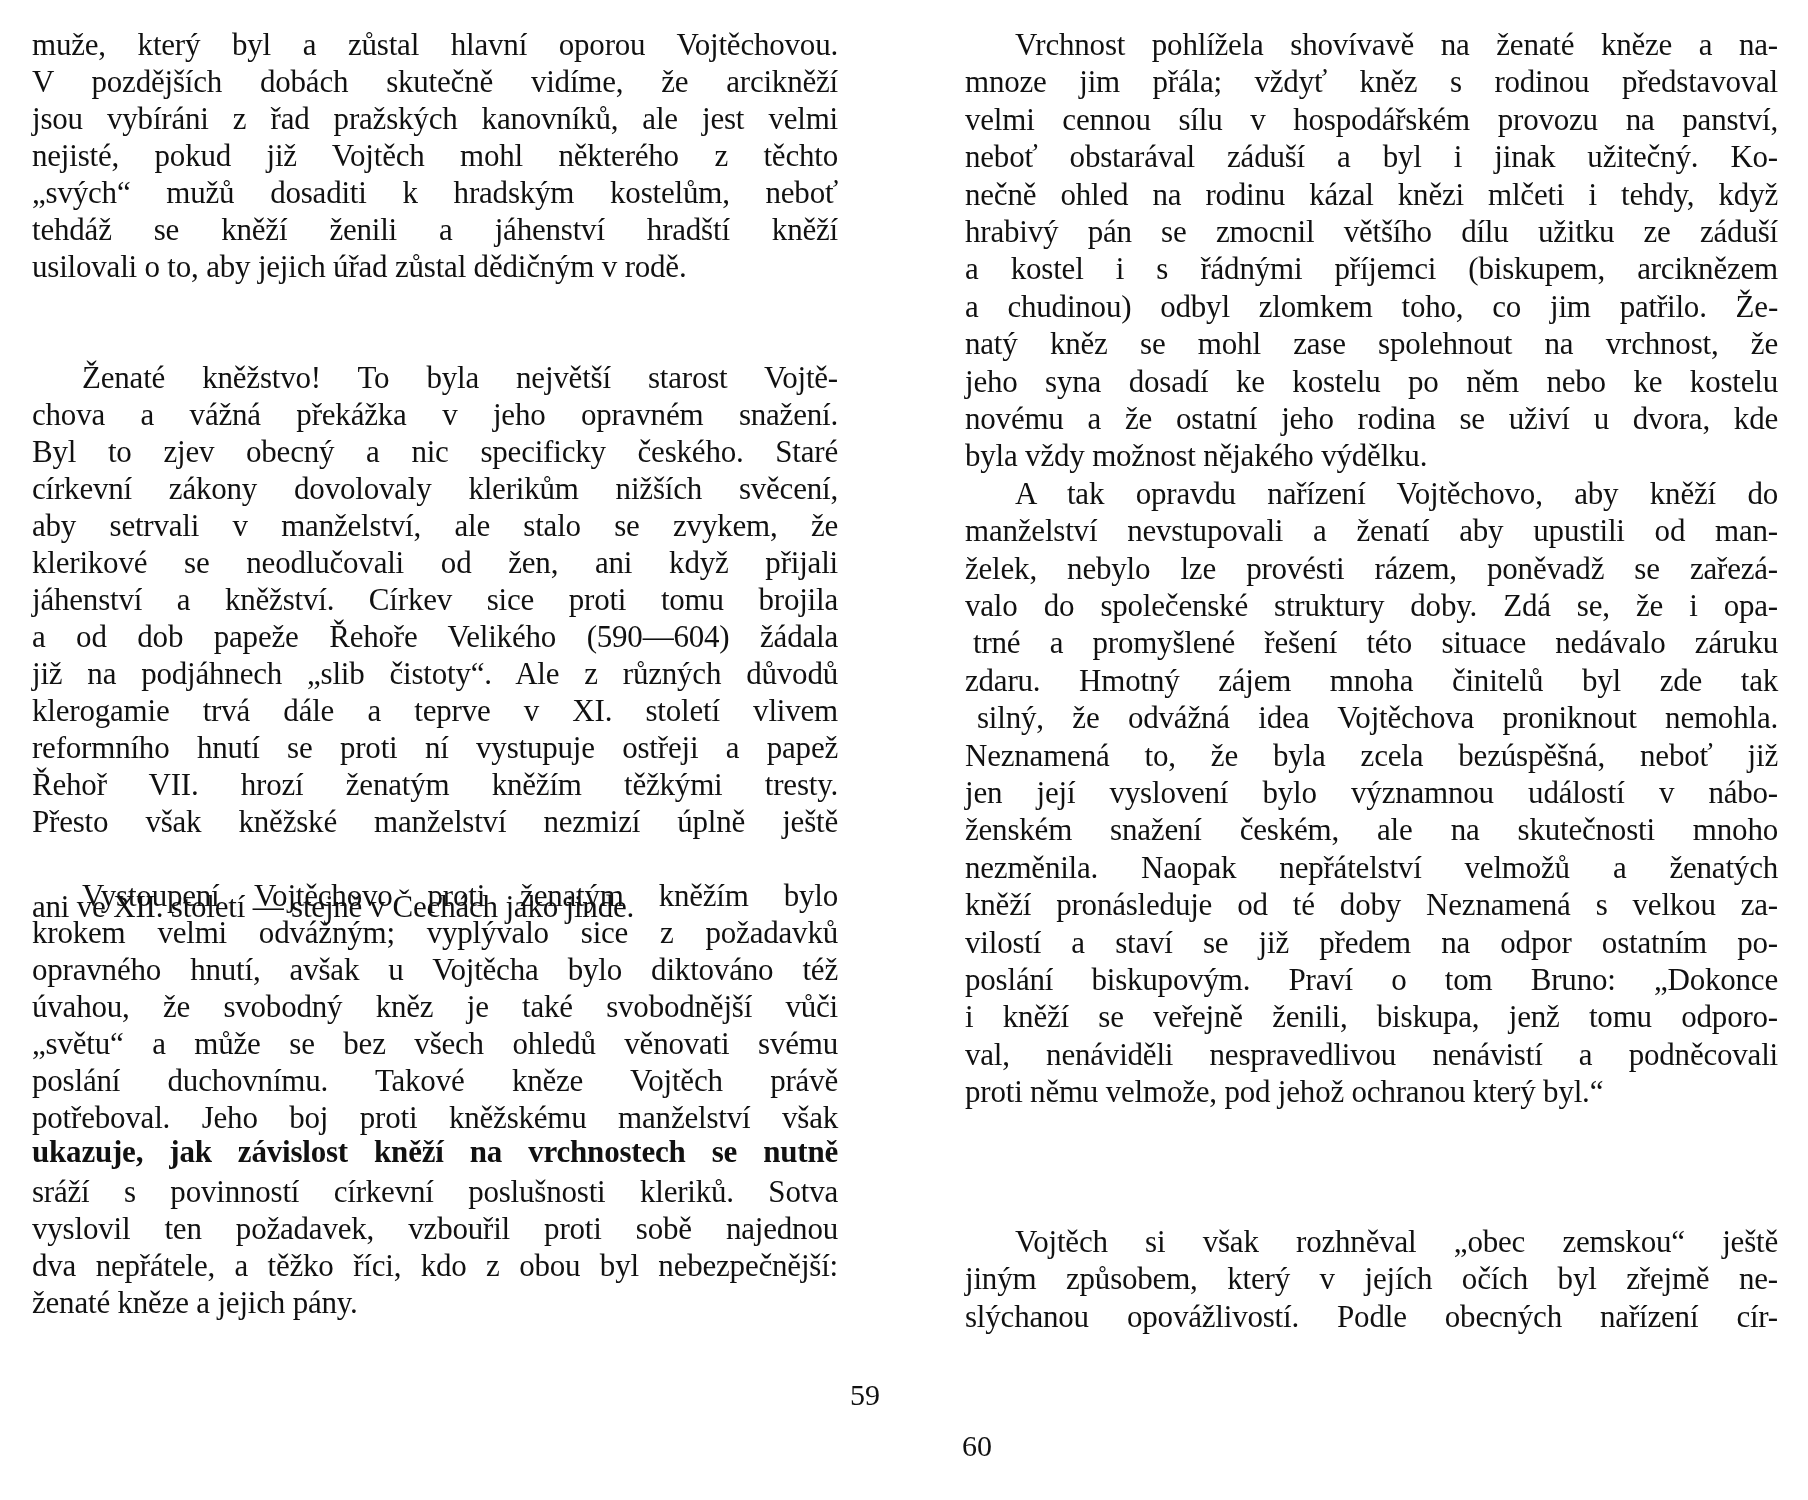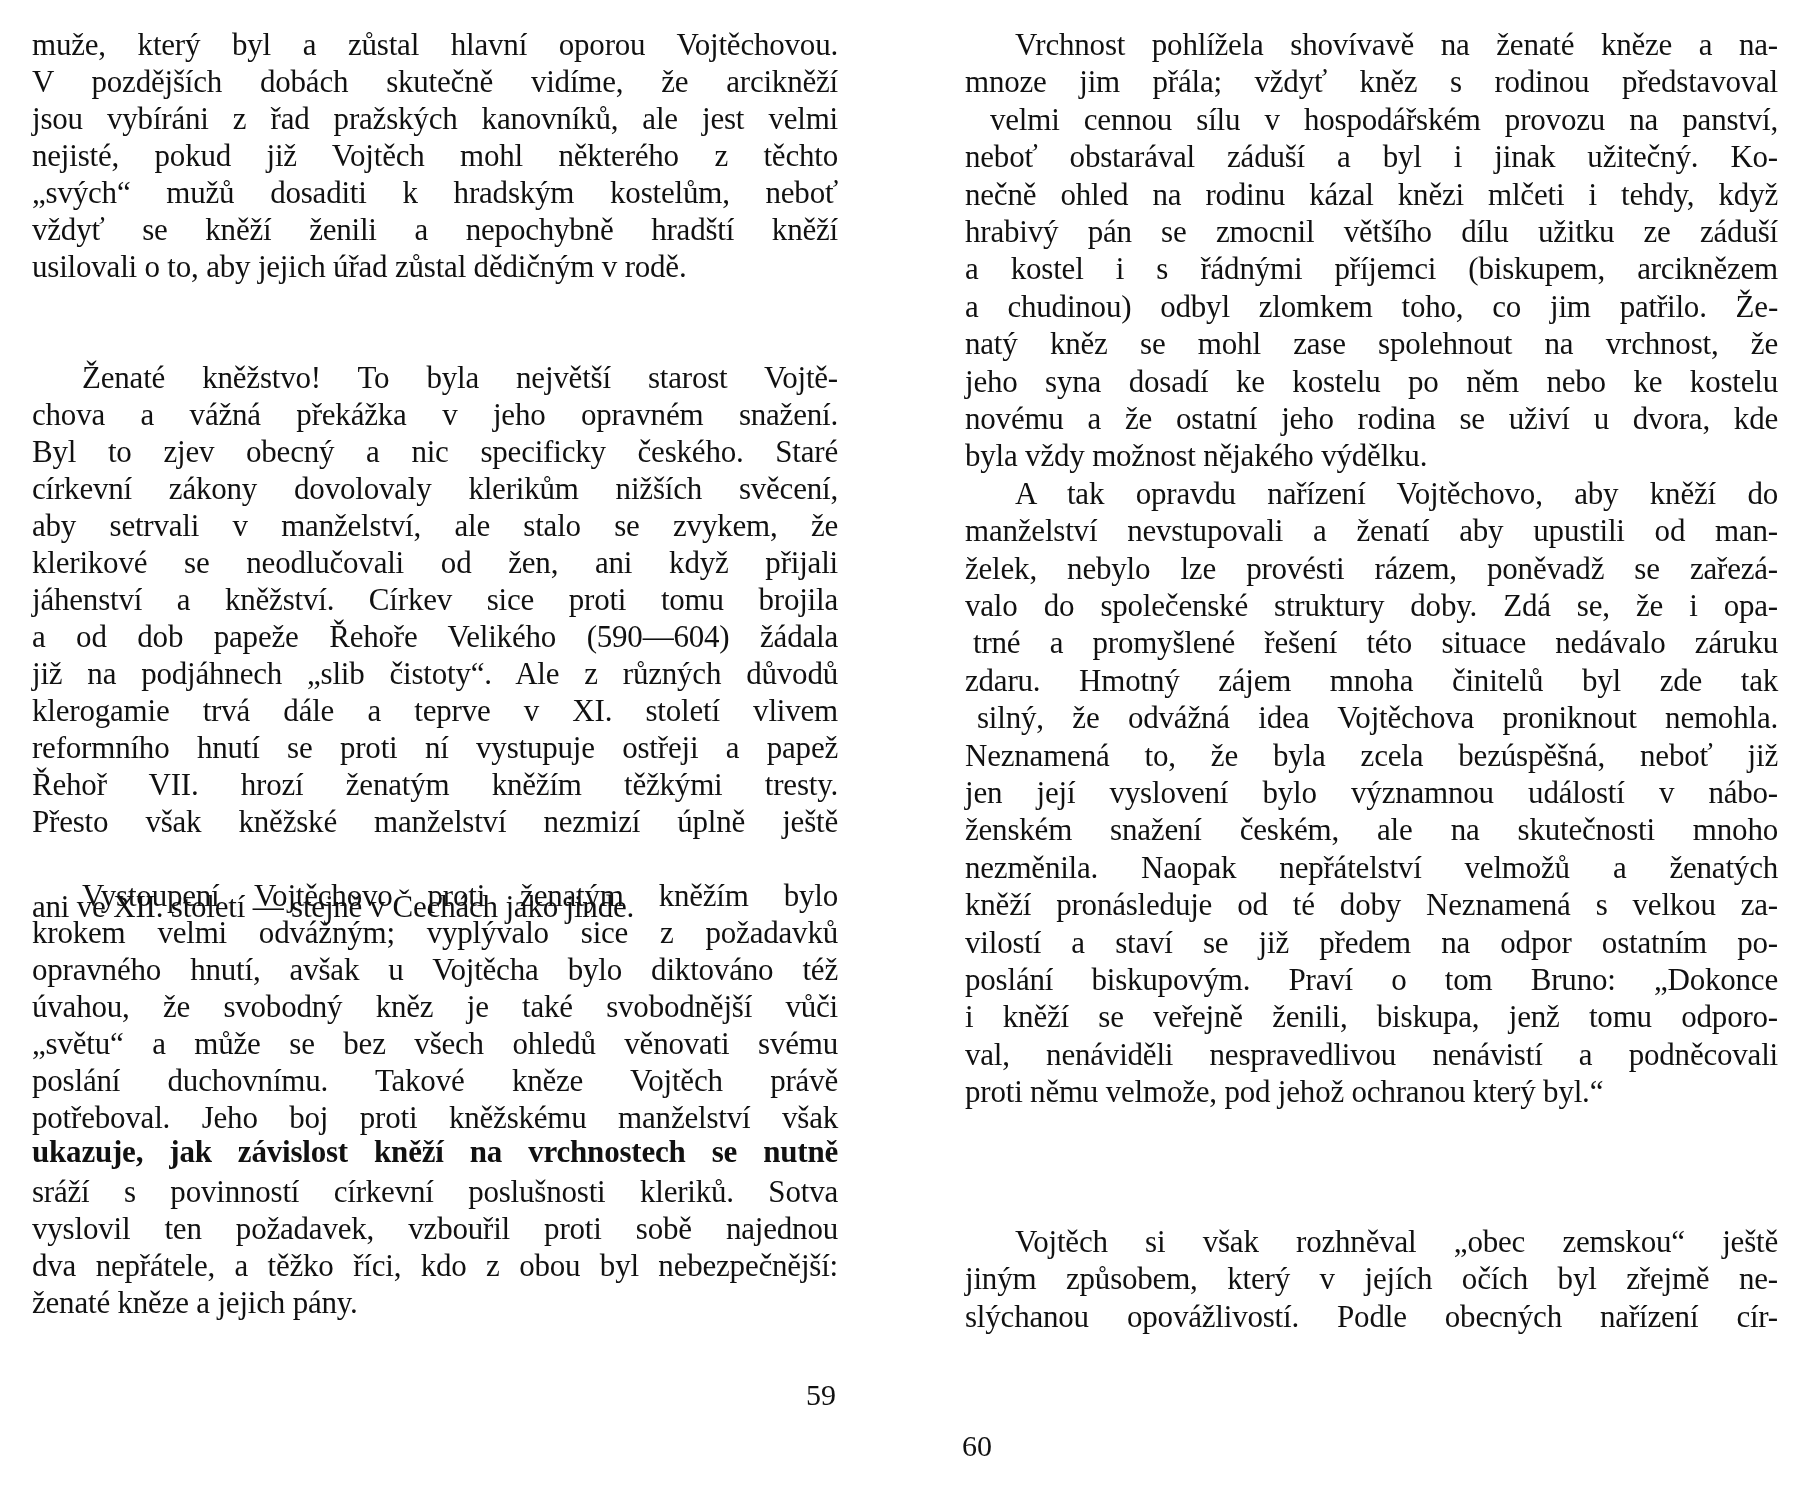--- a/index.html
+++ b/index.html
@@ -24,35 +24,35 @@
   }
   .line.last { text-align: left; text-align-last: left; }
   .line.indent { padding-left: 50px; }
   .page-num {
     position: absolute;
     font-family: "Liberation Serif", "DejaVu Serif", serif;
     font-size: 30px;
     color: #111111;
     line-height: 37px;
   }
-  .page-left .page-num { left: 806px; top: 1376px; }
+  .page-left .page-num { left: 850px; top: 1376px; }
   .page-right .page-num { left: 58px; top: 1384px; margin-top: 43px; }
 </style>
 </head>
 <body>
 
 <div class="page page-left">
   <div class="col" id="col-left">
       <div>
         <div class="line" style="top: 26px;">muže, který byl a zůstal hlavní oporou Vojtěchovou.</div>
         <div class="line" style="top: 63px;">V pozdějších dobách skutečně vidíme, že arcikněží</div>
         <div class="line" style="top: 100px;">jsou vybíráni z řad pražských kanovníků, ale jest velmi</div>
         <div class="line" style="top: 137px;">nejisté, pokud již Vojtěch mohl některého z těchto</div>
         <div class="line" style="top: 174px;">„svých“ mužů dosaditi k hradským kostelům, neboť</div>
-        <div class="line" style="top: 211px;">vždyť se kněží ženili a nepochybně hradští kněží</div>
+        <div class="line" style="top: 211px;">tehdáž se kněží ženili a jáhenství hradští kněží</div>
         <div class="line last" style="top: 248px;">usilovali o to, aby jejich úřad zůstal dědičným v rodě.</div>
       </div>
       <div>
         <div class="line indent" style="top: 359px;">Ženaté kněžstvo! To byla největší starost Vojtě-</div>
         <div class="line" style="top: 396px;">chova a vážná překážka v jeho opravném snažení.</div>
         <div class="line" style="top: 433px;">Byl to zjev obecný a nic specificky českého. Staré</div>
         <div class="line" style="top: 470px;">církevní zákony dovolovaly klerikům nižších svěcení,</div>
         <div class="line" style="top: 507px;">aby setrvali v manželství, ale stalo se zvykem, že</div>
         <div class="line" style="top: 544px;">klerikové se neodlučovali od žen, ani když přijali</div>
         <div class="line" style="top: 581px;">jáhenství a kněžství. Církev sice proti tomu brojila</div>
@@ -80,21 +80,21 @@
       </div>
     </div>
   <div class="page-num">59</div>
 </div>
 
 <div class="page page-right">
   <div class="col" id="col-right">
       <div>
         <div class="line indent" style="top: 26px;">Vrchnost pohlížela shovívavě na ženaté kněze a na-</div>
         <div class="line" style="top: 63.4px;">mnoze jim přála; vždyť kněz s rodinou představoval</div>
-        <div class="line" style="top: 100.8px; margin-left: 25px;">velmi cennou sílu v hospodářském provozu na panství,</div>
+        <div class="line" style="top: 100.8px;">velmi cennou sílu v hospodářském provozu na panství,</div>
         <div class="line" style="top: 138.2px;">neboť obstarával záduší a byl i jinak užitečný. Ko-</div>
         <div class="line" style="top: 175.6px;">nečně ohled na rodinu kázal knězi mlčeti i tehdy, když</div>
         <div class="line" style="top: 213px;">hrabivý pán se zmocnil většího dílu užitku ze záduší</div>
         <div class="line" style="top: 250.4px;">a kostel i s řádnými příjemci (biskupem, arciknězem</div>
         <div class="line" style="top: 287.8px;">a chudinou) odbyl zlomkem toho, co jim patřilo. Že-</div>
         <div class="line" style="top: 325.2px;">natý kněz se mohl zase spolehnout na vrchnost, že</div>
         <div class="line" style="top: 362.6px;">jeho syna dosadí ke kostelu po něm nebo ke kostelu</div>
         <div class="line" style="top: 400px;">novému a že ostatní jeho rodina se uživí u dvora, kde</div>
         <div class="line last" style="top: 437.4px;">byla vždy možnost nějakého výdělku.</div>
       </div>

